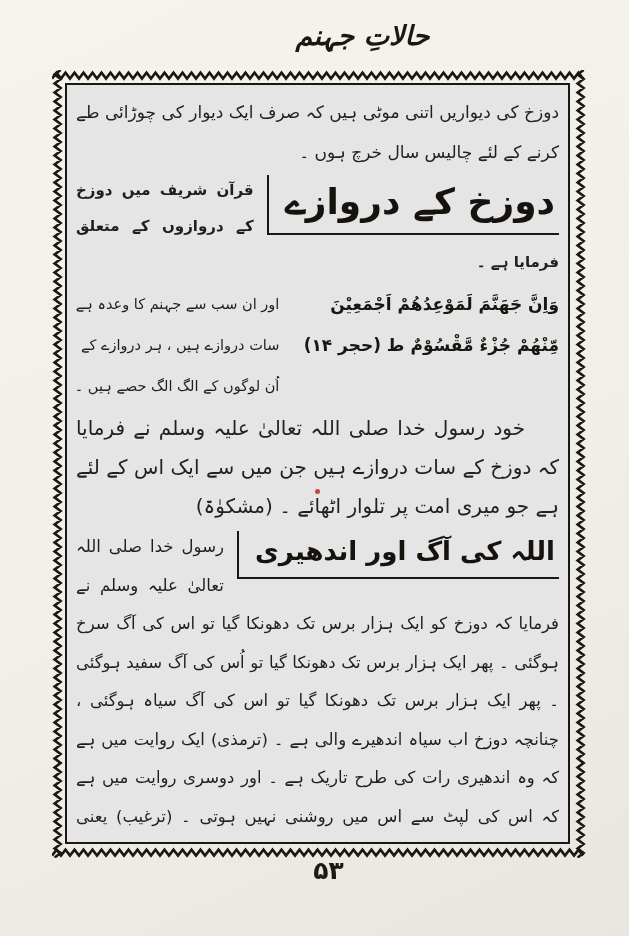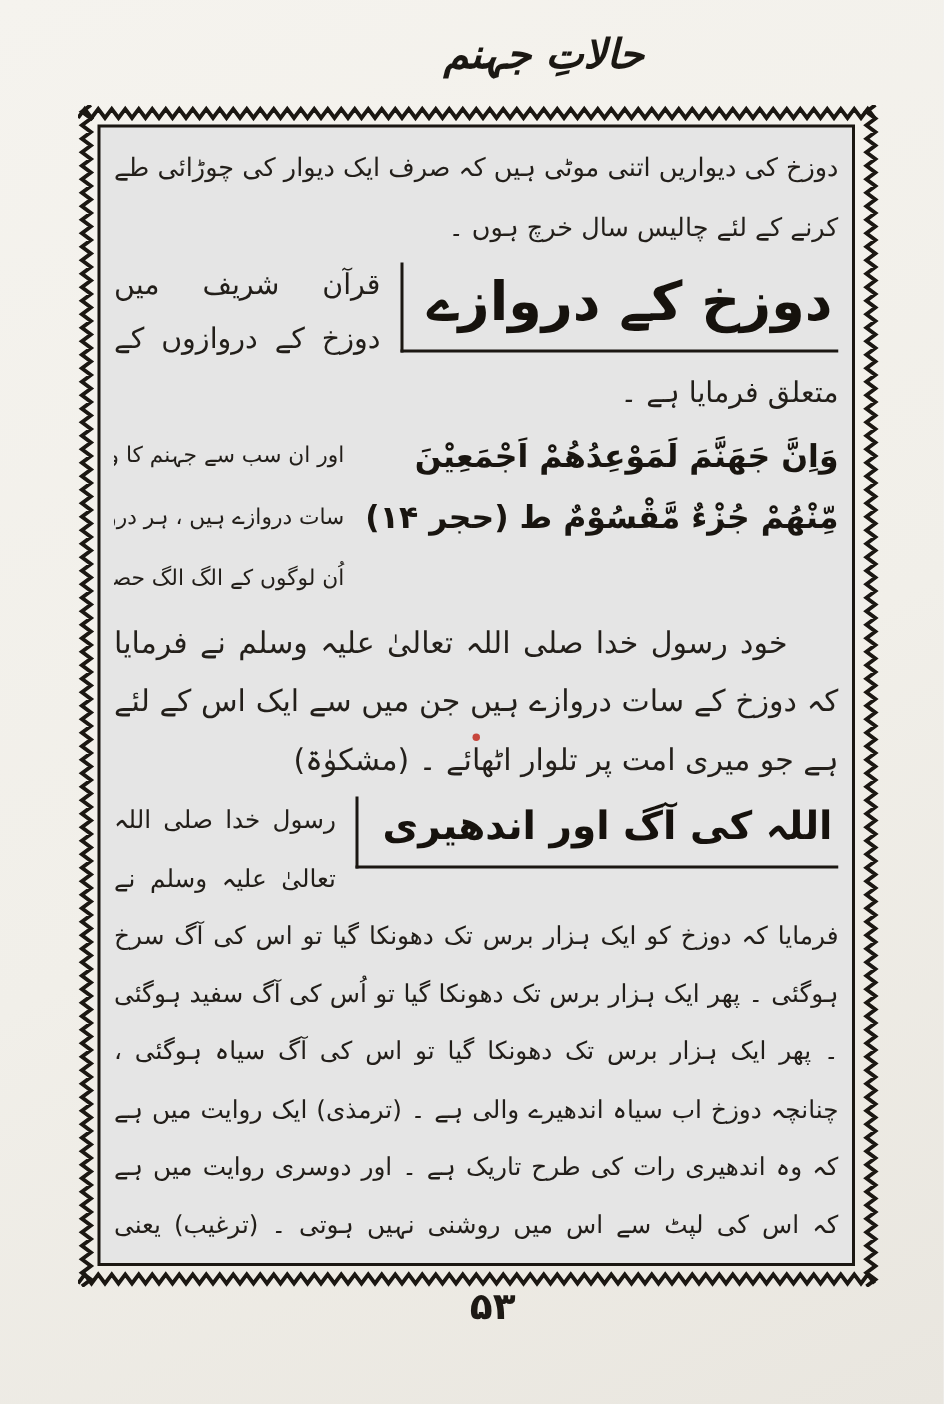--- a/index.html
+++ b/index.html
@@ -74,33 +74,34 @@
     color: #16120d;
     border-left: 2.5px solid #1b1712;
     border-bottom: 2.5px solid #1b1712;
     padding: 4px 4px 9px 16px;
     margin: 3px 0 6px 13px;
     white-space: nowrap;
   }
   .sec-head.small { font-size: 26px; }
 
   .sec-intro {
-    font-size: 19px;
+    font-size: 15px;
     line-height: 36px;
     text-align: justify;
+    font-weight: bold;
   }
 
   .verse {
     clear: both;
     display: flex;
     margin: 4px 0 2px 0;
   }
   .verse .arabic {
     flex: 0 0 55%;
-    font-size: 21px;
+    font-size: 17px;
     font-weight: bold;
     line-height: 41px;
     text-align: right;
     white-space: nowrap;
     color: #191510;
   }
   .verse .urdu-trans {
     flex: 0 0 45%;
     font-size: 14.5px;
     line-height: 41px;

